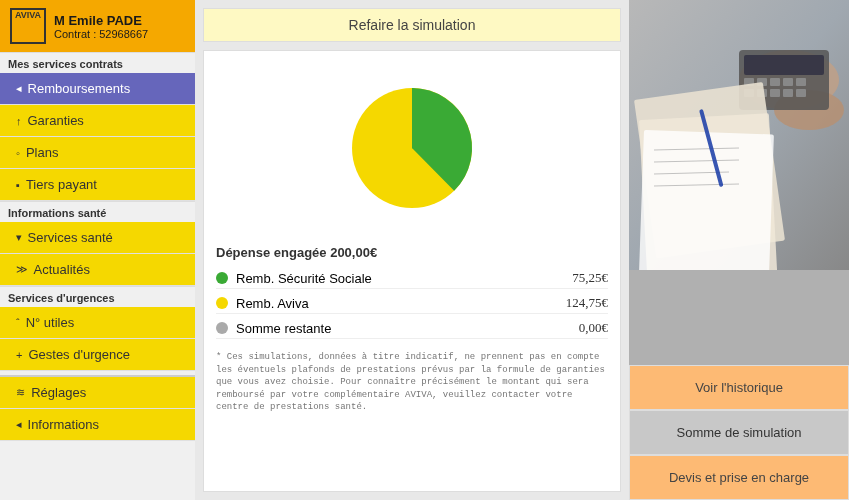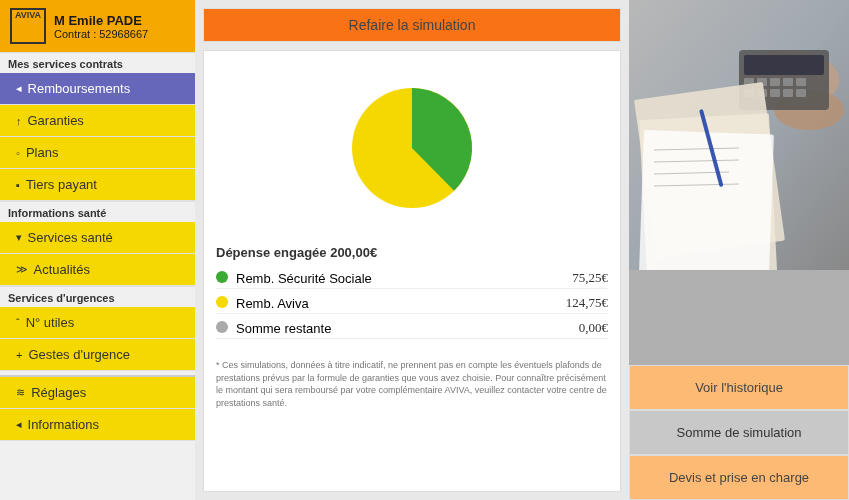--- a/index.html
+++ b/index.html
@@ -73,21 +73,21 @@
       flex: 1;
       display: flex;
       flex-direction: column;
       background: #e8e8e8;
       padding: 8px;
       gap: 8px;
       height: 500px;
     }
 
     .simulation-header {
-      background: #f97316;
+      background: #fef9c3;
       border: 1px solid #ddd;
       text-align: center;
       padding: 8px;
       font-size: 14px;
       color: #444;
       cursor: pointer;
     }
 
     .simulation-body {
       background: #fff;
@@ -128,40 +128,41 @@
 
     .data-row {
       display: flex;
       align-items: center;
       justify-content: space-between;
       padding: 2px 0;
       border-bottom: 1px solid #eee;
     }
     .data-row-left {
       display: flex;
-      align-items: flex-start;
+      align-items: center;
       gap: 8px;
     }
     .dot {
       width: 12px;
       height: 12px;
       border-radius: 50%;
       flex-shrink: 0;
     }
     .dot-green { background: #3aaa35; }
     .dot-yellow { background: #f5d800; }
     .dot-gray { background: #aaaaaa; }
 
     .data-row-value { font-size: 13px; color: #333; font-family: Liberation Serif, serif; }
 
     .footnote {
       font-size: 9px;
       color: #777;
       line-height: 1.4;
-      margin-top: 12px;
+      margin-top: 4px;
+      font-family: Liberation Mono, monospace;
     }
 
     
     .right-panel {
       width: 220px;
       min-width: 220px;
       display: flex;
       flex-direction: column;
       height: 500px;
     }

